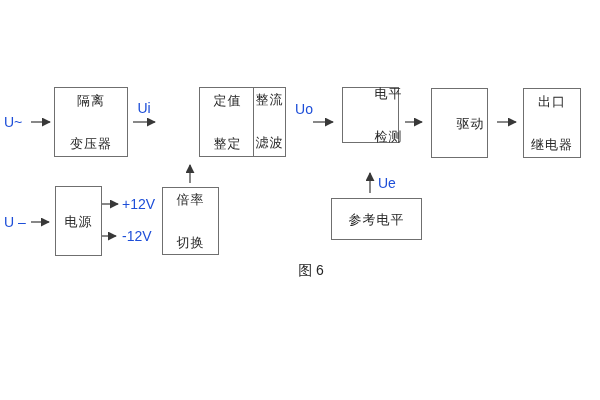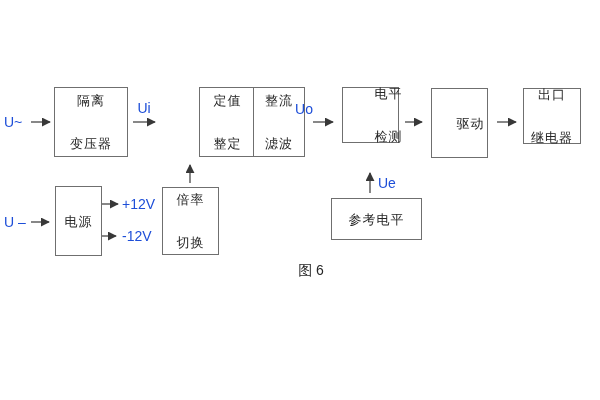--- a/index.html
+++ b/index.html
@@ -78,35 +78,35 @@
   <div class="blk" style="left:54px; top:87px; width:74px; height:70px;">
     <span>隔离</span>
     <span>变压器</span>
   </div>
 
   <div class="blk" style="left:162px; top:87px; width:57px; height:70px;margin-left:37px;">
     <span>定值</span>
     <span>整定</span>
   </div>
 
-  <div class="blk" style="left:253px; top:87px; width:52px; height:70px;">
+  <div class="blk" style="left:253px; top:87px; width:33px; height:70px;font-family:Liberation Mono, monospace;">
     <span>整流</span>
     <span>滤波</span>
   </div>
 
   <div class="blk" style="left:342px; top:87px; width:57px; height:56px;padding-left:36px;">
     <span>电平</span>
     <span>检测</span>
   </div>
 
   <div class="blk" style="left:431px; top:88px; width:57px; height:70px;padding-left:22px;">
     <span>驱动</span>
   </div>
 
-  <div class="blk" style="left:523px; top:88px; width:58px; height:56px;">
+  <div class="blk" style="left:523px; top:88px; width:58px; height:70px;">
     <span>出口</span>
     <span>继电器</span>
   </div>
 
   <div class="blk" style="left:55px; top:186px; width:47px; height:70px;">
     <span>电源</span>
   </div>
 
   <div class="blk" style="left:162px; top:187px; width:57px; height:68px;">
     <span>倍率</span>

